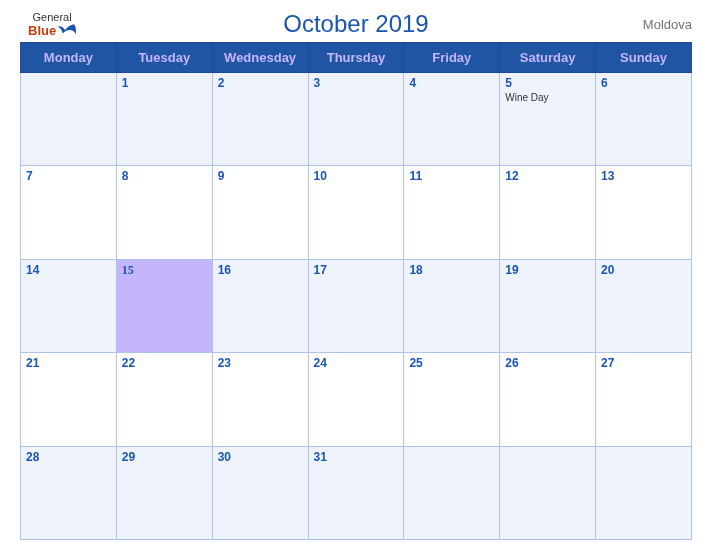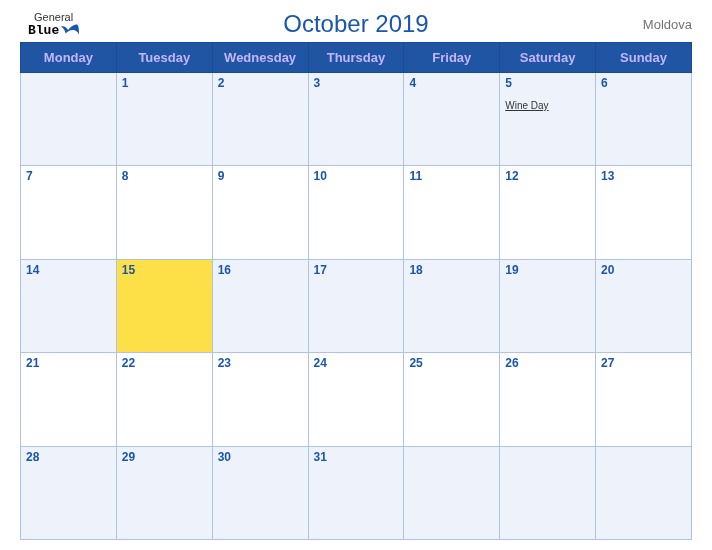--- a/index.html
+++ b/index.html
@@ -32,25 +32,24 @@
     }
 
     .logo-general {
       font-size: 11px;
       color: #333;
       font-weight: normal;
     }
 
     .logo-blue {
       font-size: 13px;
-      color: #000000;
+      color: #c2410c;
       font-weight: bold;
       display: flex;
       align-items: center;
-      font-family: Liberation Mono, monospace;
     }
 
     .logo-bird {
       width: 18px;
       height: 14px;
       margin-left: 2px;
     }
 
     .calendar-title {
       font-size: 24px;
@@ -96,23 +95,22 @@
     .day-number {
       font-size: 12px;
       color: #1a56b0;
       font-weight: bold;
       display: block;
     }
 
     .event-text {
       font-size: 10px;
       color: #333;
-      margin-top: 10px;
+      margin-top: 2px;
       display: block;
-      text-decoration: underline;
     }
 
     .calendar tbody tr:nth-child(odd) td {
       background-color: #f0f4fc;
     }
 
     .calendar tbody tr:nth-child(even) td {
       background-color: #ffffff;
     }
 
@@ -192,21 +190,21 @@
           <span class="day-number">12</span>
         </td>
         <td style="background-color: rgb(255, 255, 255);">
           <span class="day-number">13</span>
         </td>
       </tr>
       <tr>
         <td style="background-color: rgb(238, 242, 251);">
           <span class="day-number">14</span>
         </td>
-        <td style="background-color: #fde047;">
+        <td style="background-color: #c4b5fd; font-family: Liberation Serif, serif;">
           <span class="day-number">15</span>
         </td>
         <td style="background-color: rgb(238, 242, 251);">
           <span class="day-number">16</span>
         </td>
         <td style="background-color: rgb(238, 242, 251);">
           <span class="day-number">17</span>
         </td>
         <td style="background-color: rgb(238, 242, 251);">
           <span class="day-number">18</span>

